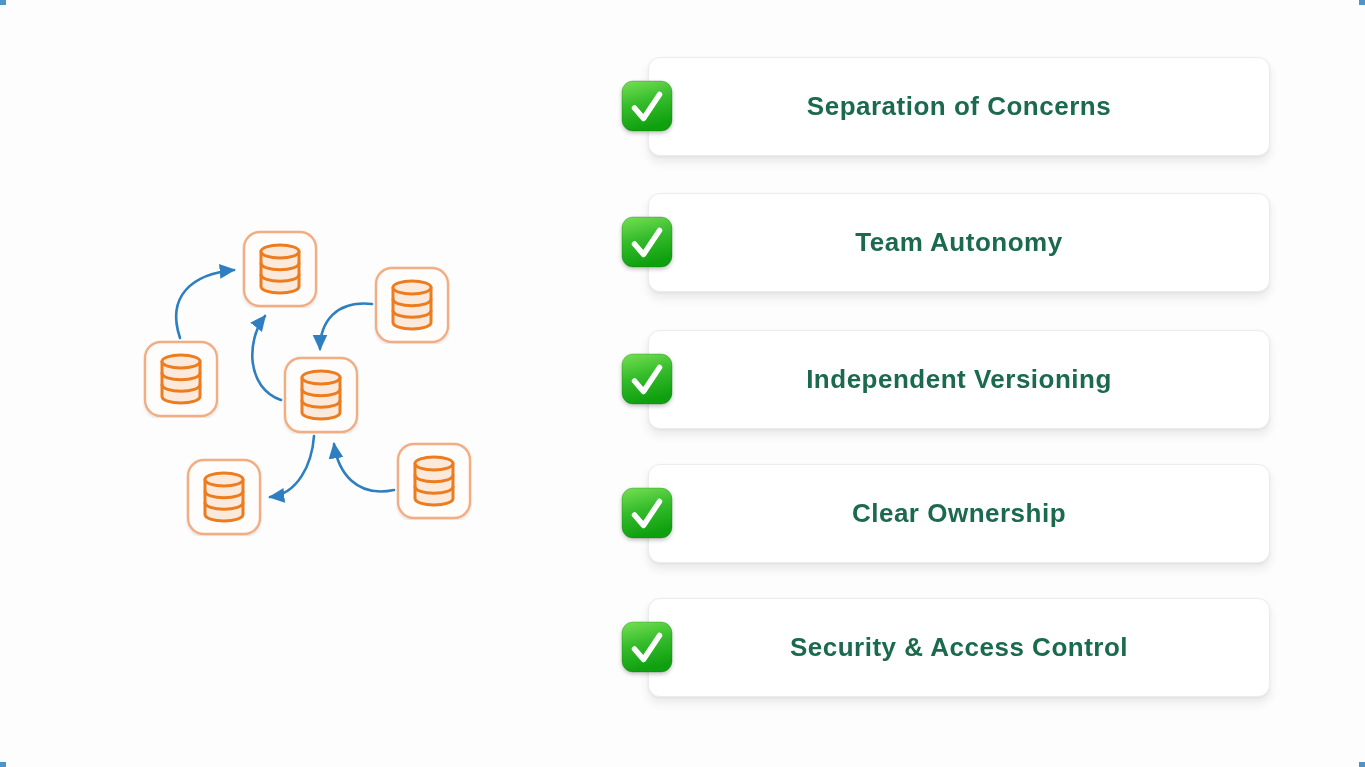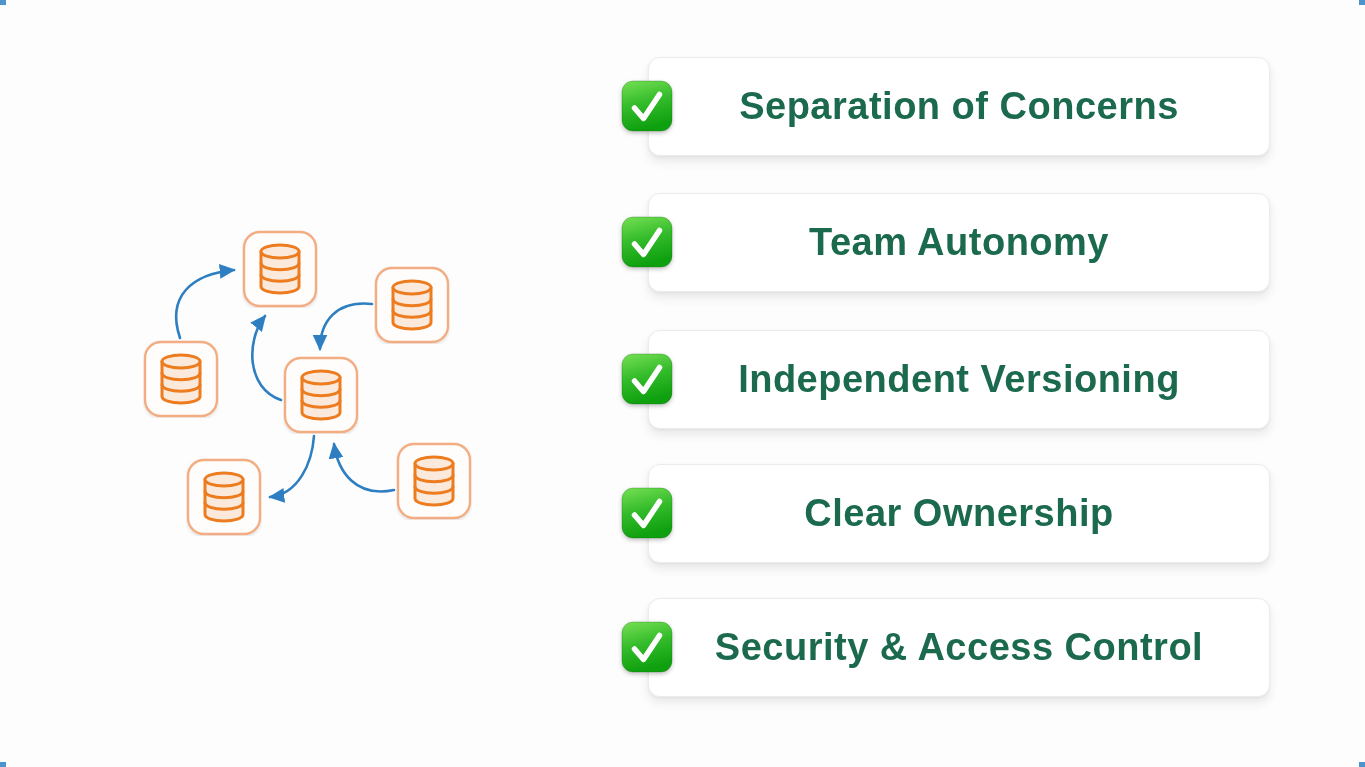--- a/index.html
+++ b/index.html
@@ -25,21 +25,21 @@
     background: #ffffff;
     border: 1px solid #ececec;
     border-radius: 12px;
     box-shadow: 0 6px 10px rgba(60,60,60,0.10), 0 1px 3px rgba(0,0,0,0.05);
     display: flex;
     align-items: center;
     justify-content: center;
   }
   .card .label {
     color: #1b6a4e;
-    font-size: 38px;
+    font-size: 26px;
     font-weight: 600;
     letter-spacing: 0.5px;
     white-space: nowrap;
   }
   .check-badge {
     position: absolute;
     left: -28px;
     top: 22px;
     width: 52px;
     height: 52px;

